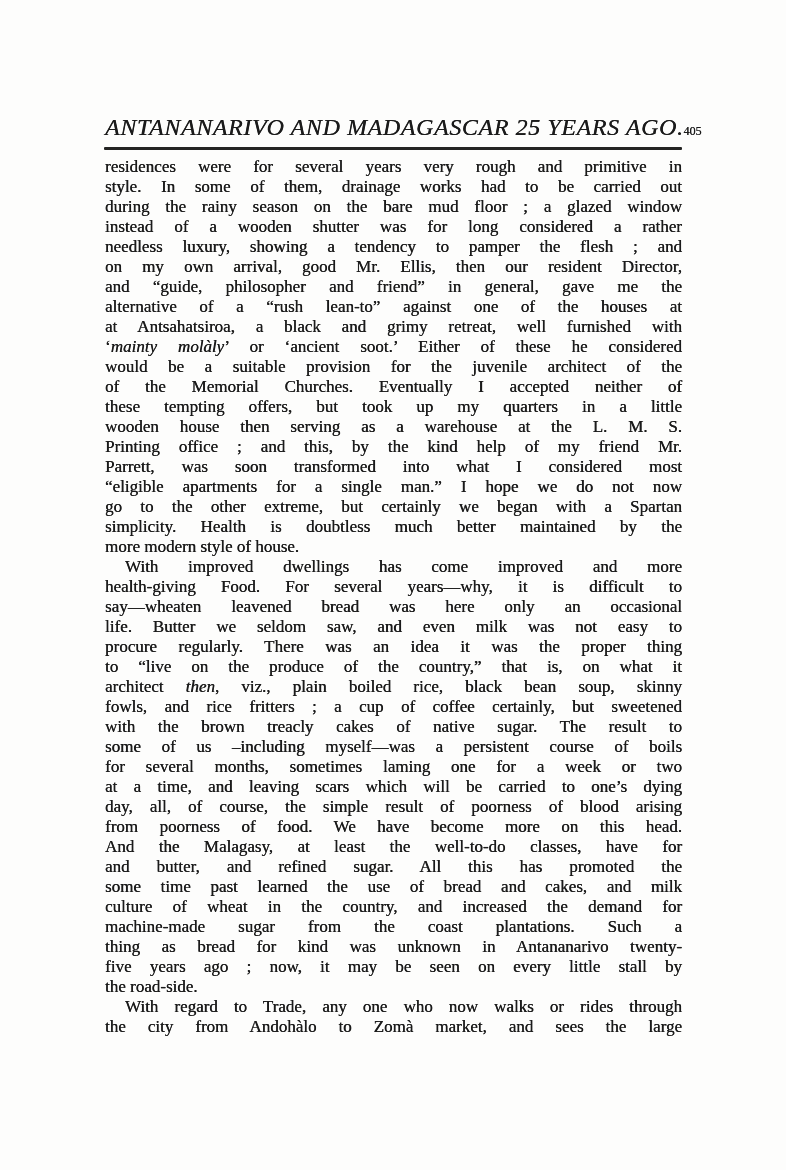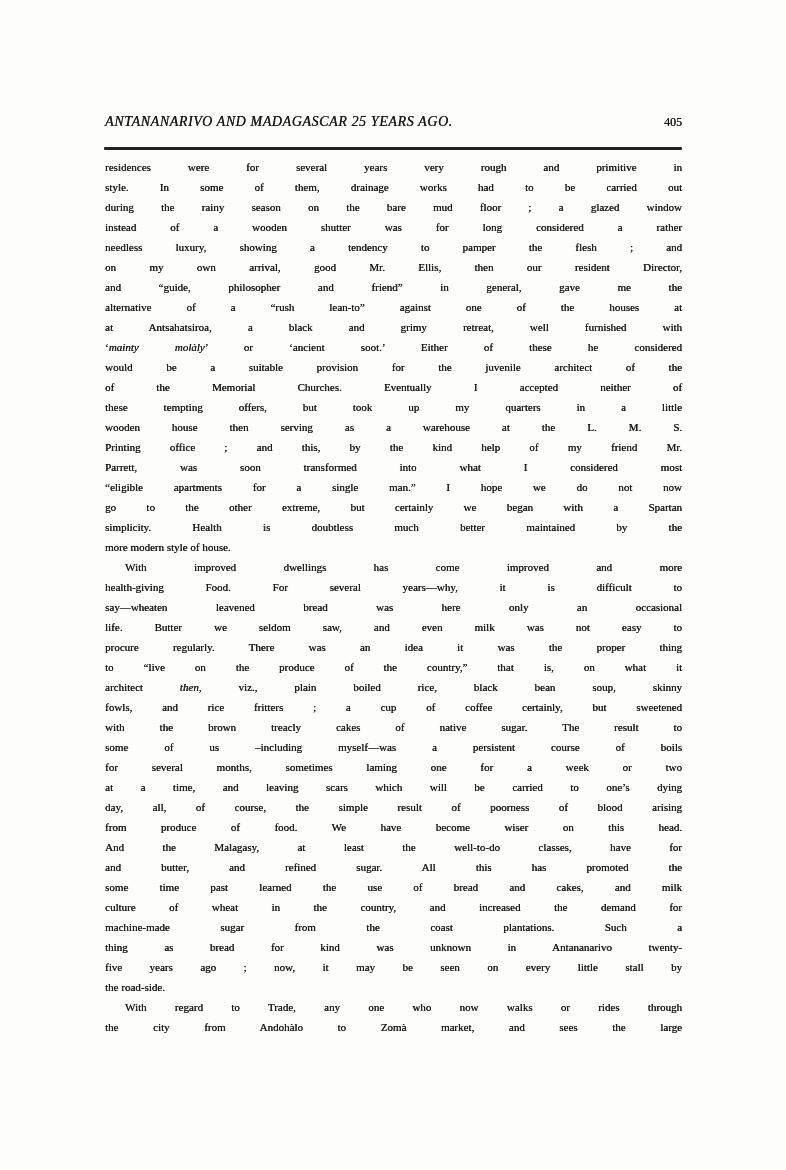--- a/index.html
+++ b/index.html
@@ -20,21 +20,21 @@
     position: absolute;
     left: 105px;
     top: 114px;
     width: 577px;
     display: flex;
     justify-content: space-between;
     align-items: baseline;
   }
   .running-title {
     font-style: italic;
-    font-size: 14px;
+    font-size: 24px;
     letter-spacing: 0.6px;
     white-space: nowrap;
     text-shadow: 0.3px 0 0 currentColor;
   }
   .page-number {
     font-size: 12px;
     text-shadow: 0.3px 0 0 currentColor;
   }
   .rule {
     position: absolute;
@@ -43,21 +43,21 @@
     width: 578px;
     height: 3px;
     background: #242423;
     border-radius: 1px;
   }
   .body-text {
     position: absolute;
     left: 105px;
     top: 157px;
     width: 577px;
-    font-size: 11px;
+    font-size: 17px;
     line-height: 20px;
     text-shadow: 0.3px 0 0 currentColor;
   }
   .line {
     text-align: justify;
     text-align-last: justify;
     height: 20px;
     overflow: visible;
   }
   .line.last {
@@ -109,21 +109,21 @@
         <div class="line">life. Butter we seldom saw, and even milk was not easy to</div>
         <div class="line">procure regularly. There was an idea it was the proper thing</div>
         <div class="line">to “live on the produce of the country,” that is, on what it</div>
         <div class="line"><span>architect </span><span class="it">then</span><span>, viz., plain boiled rice, black bean soup, skinny</span></div>
         <div class="line">fowls, and rice fritters ; a cup of coffee certainly, but sweetened</div>
         <div class="line">with the brown treacly cakes of native sugar. The result to</div>
         <div class="line">some of us –including myself—was a persistent course of boils</div>
         <div class="line">for several months, sometimes laming one for a week or two</div>
         <div class="line">at a time, and leaving scars which will be carried to one’s dying</div>
         <div class="line">day, all, of course, the simple result of poorness of blood arising</div>
-        <div class="line">from produce of food. We have become wiser on this head.</div>
+        <div class="line">from poorness of food. We have become more on this head.</div>
         <div class="line">And the Malagasy, at least the well-to-do classes, have for</div>
         <div class="line">and butter, and refined sugar. All this has promoted the</div>
         <div class="line">some time past learned the use of bread and cakes, and milk</div>
         <div class="line">culture of wheat in the country, and increased the demand for</div>
         <div class="line">machine-made sugar from the coast plantations. Such a</div>
         <div class="line">thing as bread for kind was unknown in Antananarivo twenty-</div>
         <div class="line">five years ago ; now, it may be seen on every little stall by</div>
         <div class="line last">the road-side.</div>
       </div>
       <div class="para indent">

